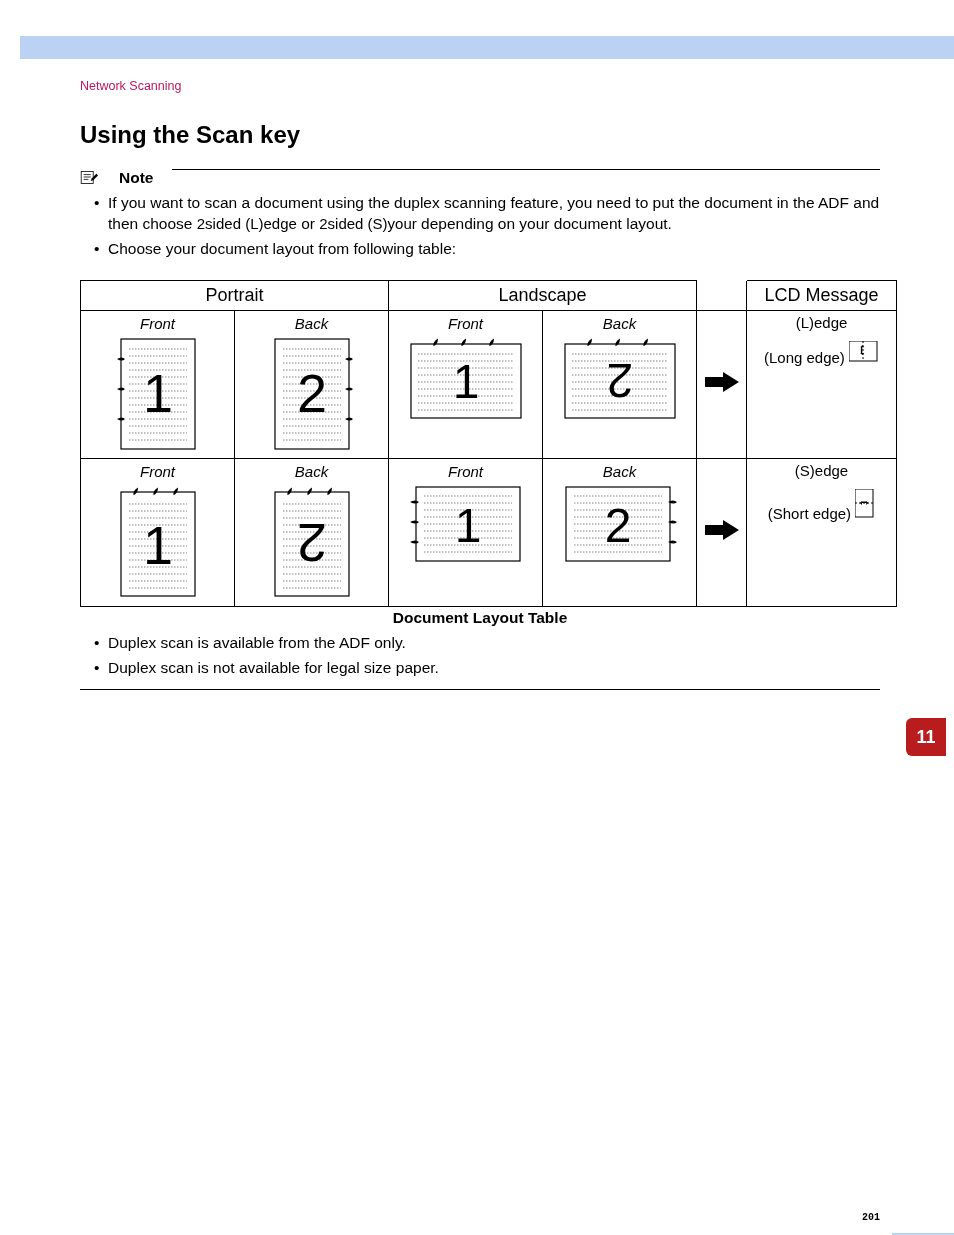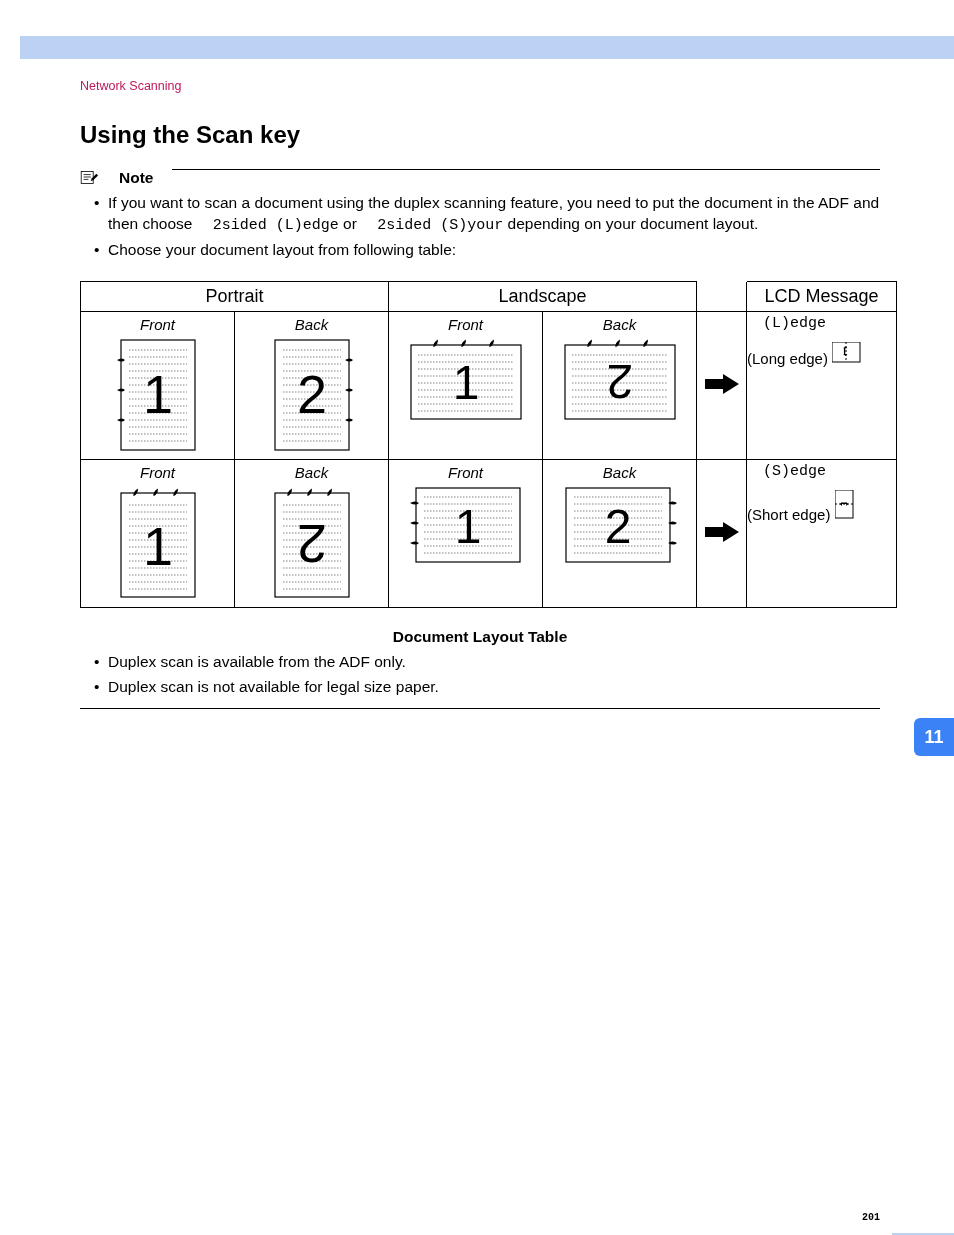--- a/index.html
+++ b/index.html
@@ -9,40 +9,40 @@
   .running-head { font-size:12.5px; color:#be185d; margin-bottom:28px; }
   h1 { font-size:24px; font-weight:bold; margin:8px 0 20px 0; }
   .note-block { }
   .note-header { display:flex; align-items:flex-start; gap:19px; }
   .note-header .label { font-weight:bold; font-size:15.5px; }
   .note-header .line { flex:1 1 auto; border-bottom:1px solid #000; height:0; margin-bottom:3px; }
   .note-icon { width:20px; height:16px; }
   ul.bullets { list-style:none; padding:0; margin:6px 0 0 14px; }
   ul.bullets>li { position:relative; padding-left:14px; margin:4px 0; line-height:1.35; }
   ul.bullets>li::before { content:"•"; position:absolute; left:0; top:0; }
-  .mono { font-family: Liberation Mono, monospace; font-size:15px;margin-left:16px; }
+  .mono { font-family: Liberation Sans, sans-serif; font-size:15px; }
   .note-end-line { border-top:1px solid #000; margin-top:10px; }
 
   
   table.layout { border-collapse:collapse; width:100%; margin-top:20px; table-layout:fixed; }
   table.layout th, table.layout td { border:1px solid #000; padding:0; }
   table.layout th { font-weight:normal; font-size:18px; padding:4px 8px; }
   .cell-label { text-align:center; font-size:15px; padding:4px 0 2px 0;font-style:italic; }
   .doc-cell { text-align:center; vertical-align:top; padding-bottom:10px; }
   .arrow-cell { border-left:none !important; border-right:none !important; text-align:center; vertical-align:middle; }
-  .lcd-cell { vertical-align:top; font-size:15px; padding-top:20px; line-height:1.6; }
+  .lcd-cell { text-align:center; vertical-align:top; font-size:15px; padding-top:20px; line-height:1.6; }
   .lcd-cell .mono { display:block; }
   .lcd-icon { margin-top:6px; display:inline-block; }
 
   .doc-svg { width:94px; height:120px; }
   .doc-svg-ls { width:120px; height:94px; }
 
-  .table-caption { text-align:center; font-weight:bold; margin-top:20px; font-size:15.5px; }
-
-  .section-tab { position:absolute; right:0; top:682px; background:#3b82f6; color:#fff; font-weight:bold; font-size:18px; width:40px; height:38px; display:flex; align-items:center; justify-content:center; border-radius:6px 0 0 6px; }
+  .table-caption { text-align:center; font-weight:bold; margin-top:2px; font-size:15.5px; }
+
+  .section-tab { position:absolute; right:8px; top:682px; background:#b91c1c; color:#fff; font-weight:bold; font-size:18px; width:40px; height:38px; display:flex; align-items:center; justify-content:center; border-radius:6px 0 0 6px; }
   .page-number { position:absolute; right:74px; bottom:48px; font-weight:bold; font-size:10px;font-family:Liberation Mono, monospace; }
   .page-number-underline { position:absolute; right:0; bottom:34px; height:4px; width:62px; background:#bcd2f4; }
 
   .col-p { width:154px; }
   .col-ls { width:154px; }
   .col-arrow { width:50px; }
   .col-lcd { width:150px; }
 </style>
 </head>
 <body>

